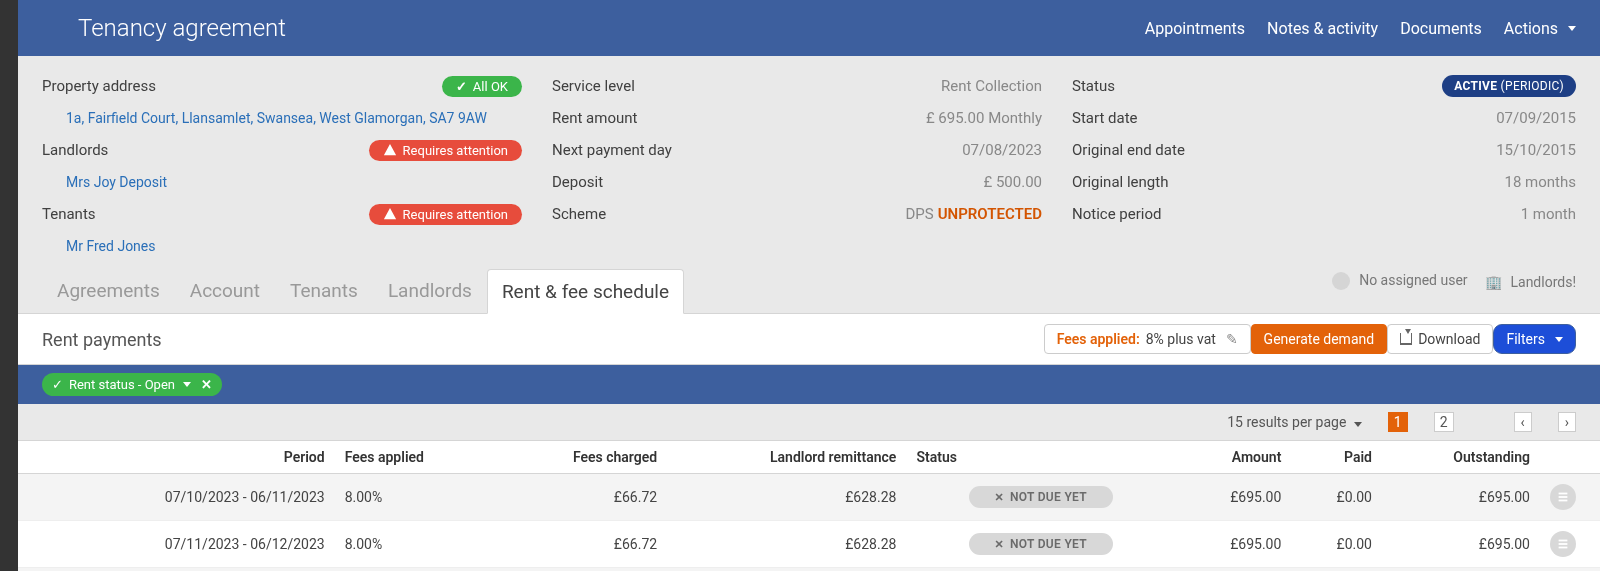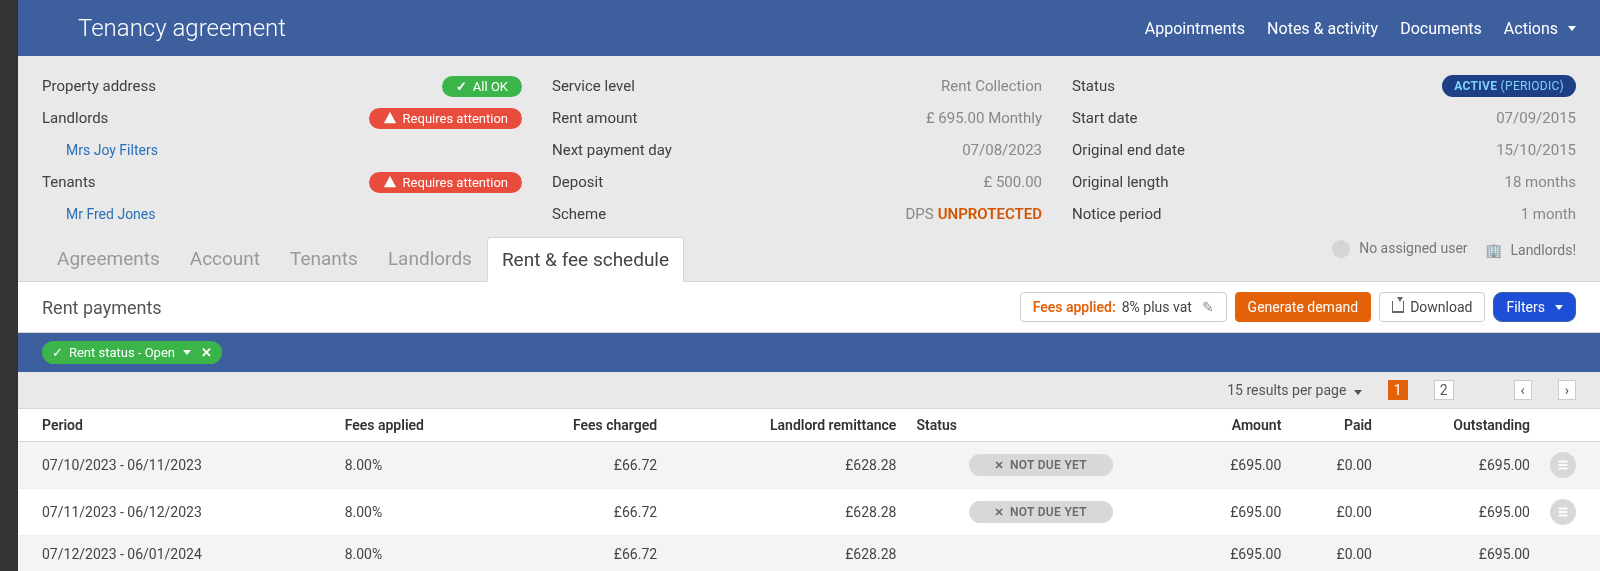--- a/index.html
+++ b/index.html
@@ -28,40 +28,40 @@
   .row .link { color:#2a6fb8; font-size:14px; padding-left:12px; }
   .sub { padding-left:12px; }
 
   .badge { display:inline-flex; align-items:center; gap:6px; padding:3px 14px; border-radius:14px; font-size:13px; color:#fff; }
   .badge.green { background:#3bb54a; }
   .badge.red { background:#e74c3c; }
   .badge .check::before { content:"✓"; font-weight:bold; }
   .badge .warn { display:inline-block; width:14px;height:14px; }
   .badge .warn svg { display:block; }
 
-  .status-pill { display:inline-block; background:#1e3f85; color:#7dd3fc; padding:4px 12px; border-radius:14px; font-size:12px; font-weight:700; letter-spacing:.3px; }
+  .status-pill { display:inline-block; background:#1e3f85; color:#ffffff; padding:4px 12px; border-radius:14px; font-size:12px; font-weight:700; letter-spacing:.3px; }
   .status-pill .paren { font-weight:400; }
 
   .unprotected { color:#d35400; font-weight:600;margin-top:13px; }
   .dps { color:#888; margin-right:4px; }
 
   
   .topright { display:flex; justify-content:flex-end; align-items:flex-end; gap:18px; padding:6px 24px 0 24px; color:#777; font-size:14px; }
   .topright .icon { display:inline-block; width:18px; height:18px; border-radius:50%; background:#d5d5d5; vertical-align:middle; margin-right:6px; }
   .topright .office-icon { font-family:monospace; margin-right:4px; }
 
   
   .tabs { display:flex; gap:0; padding:0 24px; margin-top:-22px; }
   .tabs .tab { padding:10px 14px 10px 14px; color:#999; font-size:19px; cursor:pointer; border:1px solid transparent; border-bottom:none; }
   .tabs .tab.active { background:#fff; color:#444; border:1px solid #d5d5d5; border-bottom:1px solid #fff; border-radius:4px 4px 0 0; position:relative; top:1px; }
 
   
   .panel-head { background:#fff; border-top:1px solid #d5d5d5; border-bottom:1px solid #d5d5d5; padding:10px 24px; display:flex; align-items:center; justify-content:space-between; }
   .panel-head .ptitle { font-size:18px; color:#555; font-weight:400; }
-  .panel-head .actions { display:flex; gap:8px; align-items:flex-start; }
+  .panel-head .actions { display:flex; align-items:flex-start; }
 
   .btn { display:inline-flex; align-items:center; gap:6px; padding:6px 12px; border-radius:4px; font-size:14px; cursor:pointer; border:1px solid #ccc; background:#fff; color:#444; }
   .btn .orange-text { color:#e36209; font-weight:600; }
   .btn.orange { background:#e36209; color:#fff; border-color:#e36209; }
   .btn.blue { background:#1d4ed8; color:#fff; border-color:#3d5f9e;border-radius:9px; }
   .btn.blue .caret-down { border-top-color:#fff; }
   .btn .edit-icon::before { content:"✎"; color:#888; margin-left:4px; }
   .btn .dl-icon { display:inline-block; width:12px;height:12px;border:1px solid #666;border-top:none;border-bottom:2px solid #666; position:relative; }
   .btn .dl-icon::before { content:""; position:absolute; left:4px; top:-4px; width:0;height:0;border-left:3px solid transparent;border-right:3px solid transparent;border-top:5px solid #666; }
 
@@ -81,21 +81,21 @@
   table { width:100%; border-collapse:collapse; background:#fff; }
   thead th { text-align:left; font-weight:600; font-size:14px; color:#333; padding:8px 10px; border-bottom:1px solid #d5d5d5; background:#fff; }
   tbody td { padding:10px 10px; border-bottom:1px solid #eee; font-size:14px; color:#444; }
   tbody tr:nth-child(odd) td { background:#f4f4f4; }
   td.num, th.num { text-align:right; }
   .status-cell { text-align:center; }
   .status-tag { display:inline-flex; align-items:center; gap:6px; background:#d8d8d8; color:#6a6a6a; padding:4px 26px; border-radius:14px; font-size:12px; font-weight:600; letter-spacing:.3px; }
   .status-tag .x::before { content:"✕"; font-size:11px; }
   .rowmenu { display:inline-flex; align-items:center; justify-content:center; width:26px;height:26px; border-radius:50%; background:#d8d8d8; color:#fff; cursor:pointer; }
   .rowmenu svg { display:block; }
-  th:first-child, td:first-child { padding-left:24px; }
+  th:first-child, td:first-child { padding-left:24px;text-align:right; }
   th:last-child, td:last-child { padding-right:24px; width:40px; text-align:center; }
 </style>
 </head>
 <body>
 
 <div class="page-wrap">
 
   <div class="header">
     <div class="title">Tenancy agreement</div>
     <div class="nav">
@@ -112,33 +112,36 @@
   <div class="summary">
 
     <div class="col col-left">
       <div class="row">
         <span class="label">Property address</span>
         <span class="badge green">
           <span class="check"></span>
           <span>All OK</span>
         </span>
       </div>
+      <div class="row sub">
+        <a class="link">1a, Fairfield Court, Llansamlet, Swansea, West Glamorgan, SA7 9AW</a>
+      </div>
       <div class="row">
         <span class="label">Landlords</span>
         <span class="badge red">
           <span class="warn">
               <svg viewBox="0 0 16 16" width="14" height="14">
                 <path fill="#fff" d="M8 1 L15 14 H1 Z M7.3 5h1.4v5H7.3z M7.3 11h1.4v1.4H7.3z"></path>
               </svg>
             </span>
           <span>Requires attention</span>
         </span>
       </div>
       <div class="row sub">
-        <a class="link">Mrs Joy Filters</a>
+        <a class="link">Mrs Joy Deposit</a>
       </div>
       <div class="row">
         <span class="label">Tenants</span>
         <span class="badge red">
           <span class="warn">
               <svg viewBox="0 0 16 16" width="14" height="14">
                 <path fill="#fff" d="M8 1 L15 14 H1 Z M7.3 5h1.4v5H7.3z M7.3 11h1.4v1.4H7.3z"></path>
               </svg>
             </span>
           <span>Requires attention</span>

